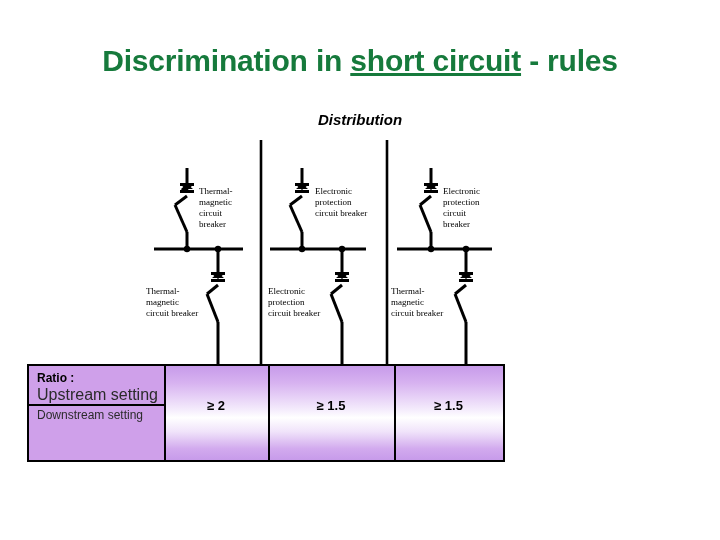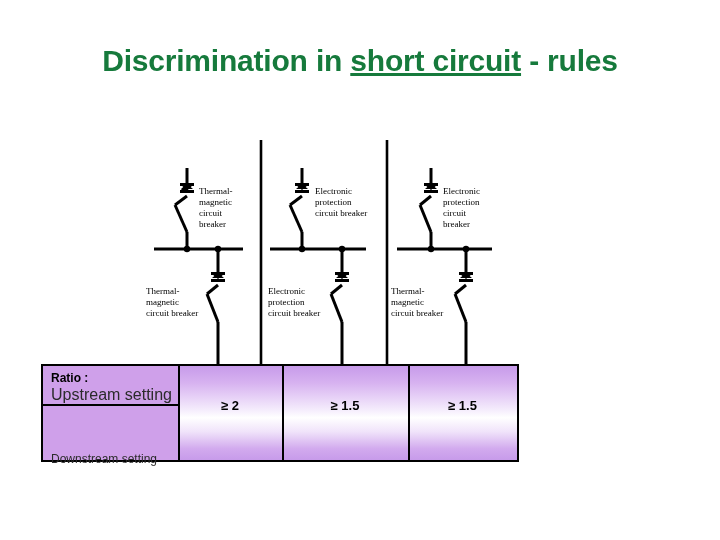--- a/index.html
+++ b/index.html
@@ -69,21 +69,21 @@
     line-height: 11px;
     color: #000000;
     white-space: pre-line;
   }
   .blabel.right { text-align: left; }
   .blabel.left  { text-align: left; }
 
   
   #ratio-table {
     position: absolute;
-    left: 41px;
+    left: 27px;
     top: 364px;
     width: 478px;
     height: 98px;
     border: 2px solid #000000;
     box-sizing: border-box;
     background: #ef4444;
   }
   .cell {
     position: absolute;
     top: 0;
@@ -147,30 +147,30 @@
     width: 138px; height: 2px;
     background: #000000;
   }
   #ratio-den {
     position: absolute;
     left: 8px; top: 42px;
     font-size: 12px;
     color: #2b2b2b;
     font-family: "Liberation Sans", sans-serif;
     white-space: nowrap;
-    margin-top: 44px;
   }
 </style>
 </head>
 <body>
 
 <div id="slide">
 
   <div id="title"><span>Discrimination in </span><span class="ul">short circuit</span><span> - rules</span></div>
 
+  <div id="distribution">Distribution</div>
 
   <svg id="diagram" viewBox="0 0 720 540" width="720" height="540" xmlns="http://www.w3.org/2000/svg">
 
     <g>
 
       <line x1="187" y1="168" x2="187" y2="183" stroke="#000" stroke-width="3"></line>
 
       <polygon points="180,183 194,183 187,191 194,191 180,191 187,183" fill="#000"></polygon>
       <rect x="180" y="183" width="14" height="3" fill="#000"></rect>
       <rect x="180" y="190" width="14" height="3" fill="#000"></rect>

